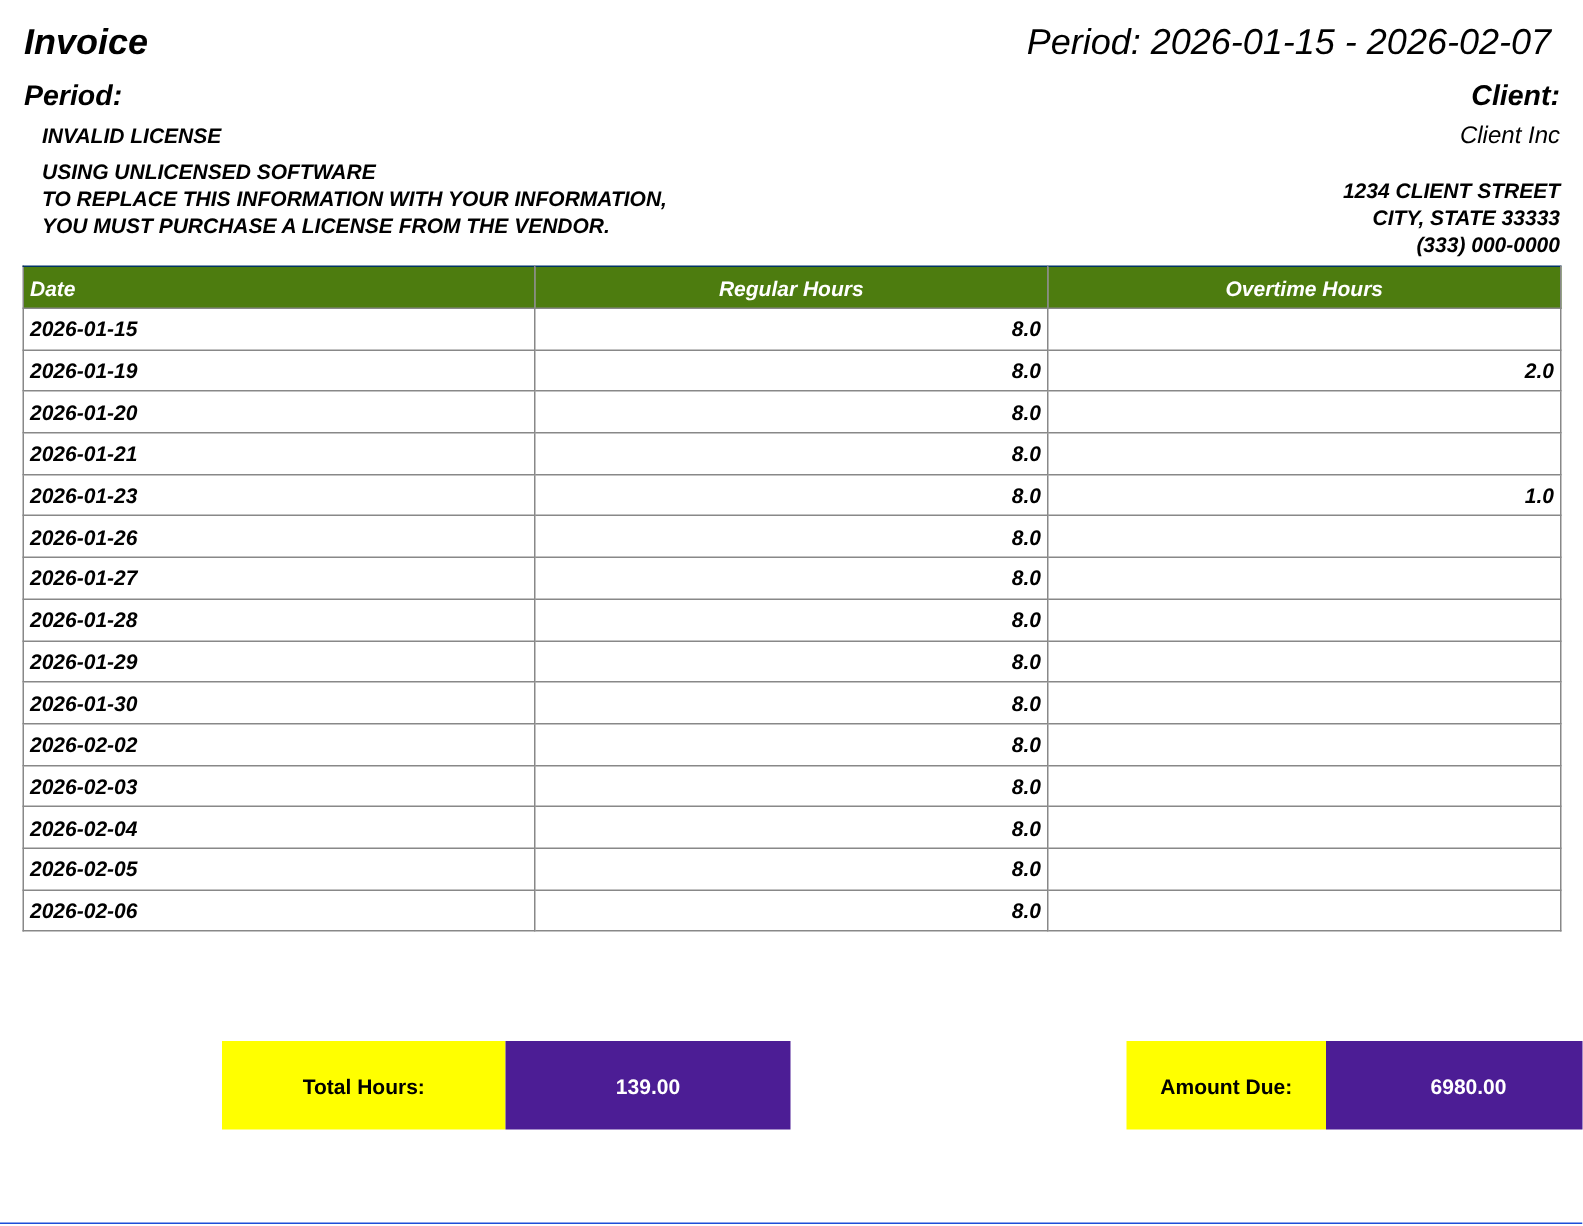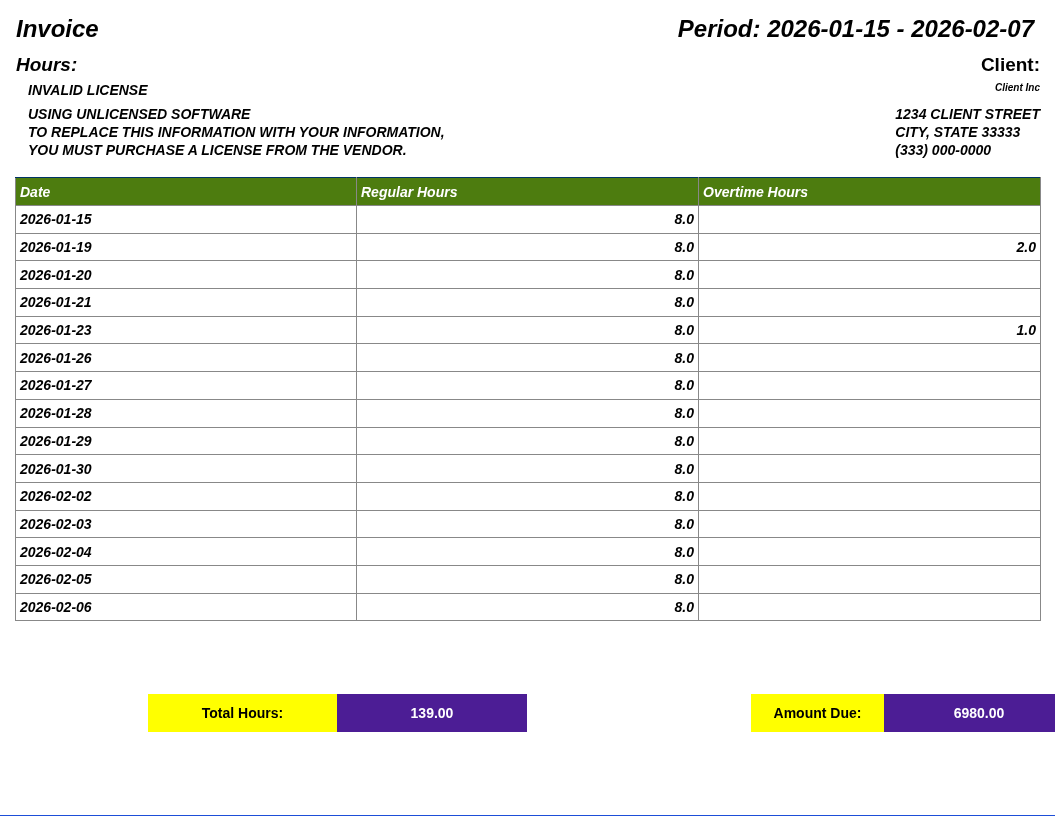--- a/index.html
+++ b/index.html
@@ -28,74 +28,76 @@
       top: 15px;
       font-size: 24px;
       font-weight: bold;
       font-style: italic;
     }
     .period {
       position: absolute;
       right: 21px;
       top: 15px;
       font-size: 24px;
-      font-weight: bold;
+      font-weight: normal;
       font-style: italic;
       white-space: nowrap;
       text-align: center;
     }
     .vendor-label {
       position: absolute;
       left: 16px;
       top: 54px;
       font-size: 19px;
       font-weight: bold;
       font-style: italic;
     }
     .client-label {
       position: absolute;
       right: 15px;
       top: 54px;
       font-size: 19px;
       font-weight: bold;
+      font-style: italic;
     }
     .vendor-name {
       position: absolute;
       left: 28px;
       top: 82px;
       font-size: 14px;
       font-weight: bold;
       font-style: italic;
     }
     .client-name {
       position: absolute;
       right: 15px;
       top: 82px;
-      font-size: 10px;
-      font-weight: bold;
+      font-size: 16px;
+      font-weight: normal;
       font-style: italic;
       text-align: right;
     }
     .vendor-address {
       position: absolute;
       left: 28px;
       top: 105px;
       font-size: 14px;
       font-weight: bold;
       font-style: italic;
       line-height: 18px;
     }
     .client-address {
       position: absolute;
       right: 15px;
-      top: 105px;
+      top: 118px;
       font-size: 14px;
       font-weight: bold;
       font-style: italic;
       line-height: 18px;
+      text-align: right;
     }
     .address-line { display: block; white-space: nowrap; }
 
     table.hours {
       position: absolute;
       left: 15px;
       top: 177px;
       width: 1025px;
       border-collapse: collapse;
       table-layout: fixed;
@@ -108,36 +110,36 @@
       color: #ffffff;
       font-size: 14px;
       font-weight: bold;
       font-style: italic;
       height: 27px;
       padding: 0 4px;
       border: 1px solid #888888;
       border-top: 1px solid #003366;
     }
     table.hours th.left { text-align: left; }
-    table.hours th.right { text-align: left; }
+    table.hours th.right { text-align: center; }
     table.hours td {
       font-size: 14px;
       font-weight: bold;
       font-style: italic;
       height: 26.7px;
       padding: 0 4px;
       border: 1px solid #888888;
     }
     table.hours td.date { text-align: left; }
     table.hours td.num { text-align: right; }
 
     .summary {
       position: absolute;
       top: 694px;
-      height: 38px;
+      height: 59px;
       display: flex;
       justify-content: flex-end;
     }
     .summary-label {
       background: #ffff00;
       color: #000;
       font-size: 14px;
       font-weight: bold;
       display: flex;
       align-items: center;
@@ -160,21 +162,21 @@
     .summary-due .summary-value { width: 190px; }
   </style>
 </head>
 <body>
 
 <div class="page">
 
   <div class="title">Invoice</div>
   <div class="period">Period: 2026-01-15 - 2026-02-07</div>
 
-  <div class="vendor-label">Hours:</div>
+  <div class="vendor-label">Period:</div>
   <div class="client-label">Client:</div>
 
   <div class="vendor-name">INVALID LICENSE</div>
   <div class="client-name">Client Inc</div>
 
   <div class="vendor-address">
     <span class="address-line">USING UNLICENSED SOFTWARE</span>
     <span class="address-line">TO REPLACE THIS INFORMATION WITH YOUR INFORMATION,</span>
     <span class="address-line">YOU MUST PURCHASE A LICENSE FROM THE VENDOR.</span>
   </div>

